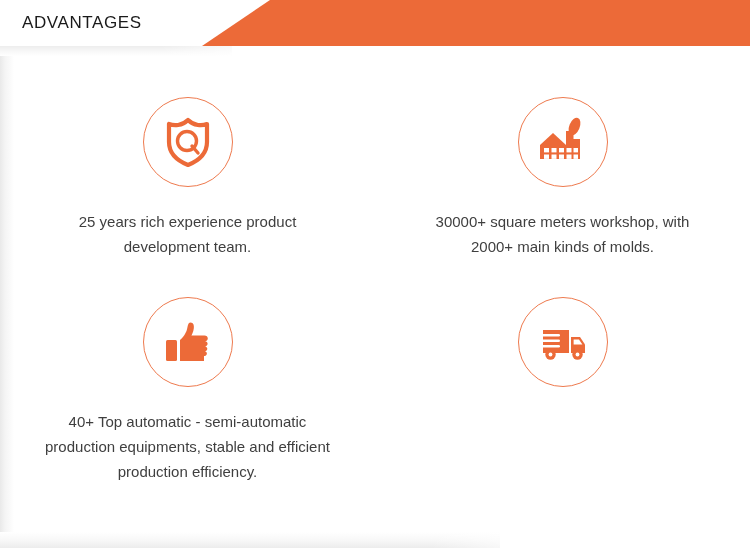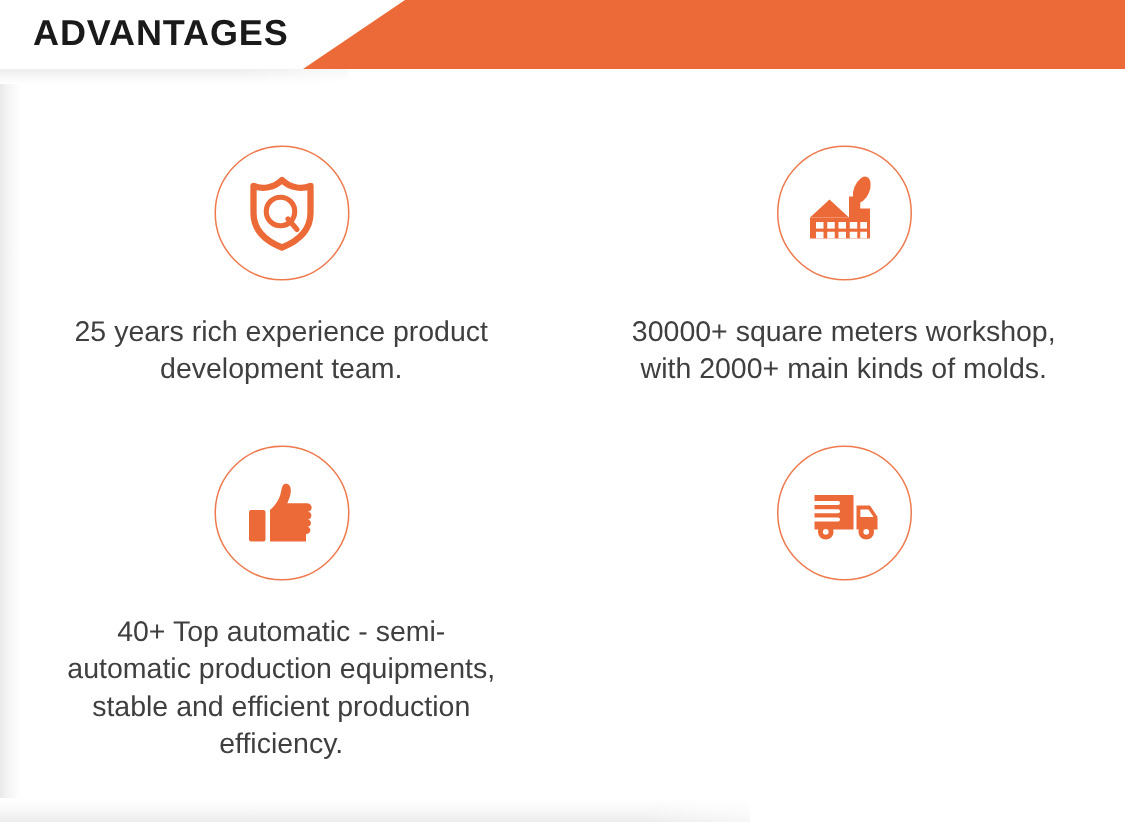--- a/index.html
+++ b/index.html
@@ -63,22 +63,22 @@
     left: 0; top: 0;
     height: 46px;
     width: 270px;
     background: #ffffff;
     clip-path: polygon(0 0, 270px 0, 202px 46px, 0 46px);
     display: flex;
     align-items: center;
   }
   .header-title {
     margin-left: 22px;
-    font-size: 24px;
-    font-weight: bold;
+    font-size: 17px;
+    font-weight: normal;
     letter-spacing: 0.6px;
     color: #1a1a1a;
     font-family: "Liberation Sans", sans-serif;
     white-space: nowrap;
   }
   .header-underline {
     position: absolute;
     left: 0; top: 46px;
     width: 232px; height: 10px;
     background: linear-gradient(to bottom, #ededed 0%, #f8f8f8 55%, #ffffff 100%);
@@ -121,21 +121,21 @@
     justify-content: center;
     background: #ffffff;
   }
   .icon-circle svg {
     display: block;
   }
   .card-text {
     margin-top: 22px;
     width: 290px;
     text-align: center;
-    font-size: 19px;
+    font-size: 15px;
     line-height: 25px;
     color: #3f3f3f;
     font-family: "Liberation Sans", sans-serif;
   }
   .card-text.narrow {
     width: 300px;
   }
 </style>
 </head>
 <body>

